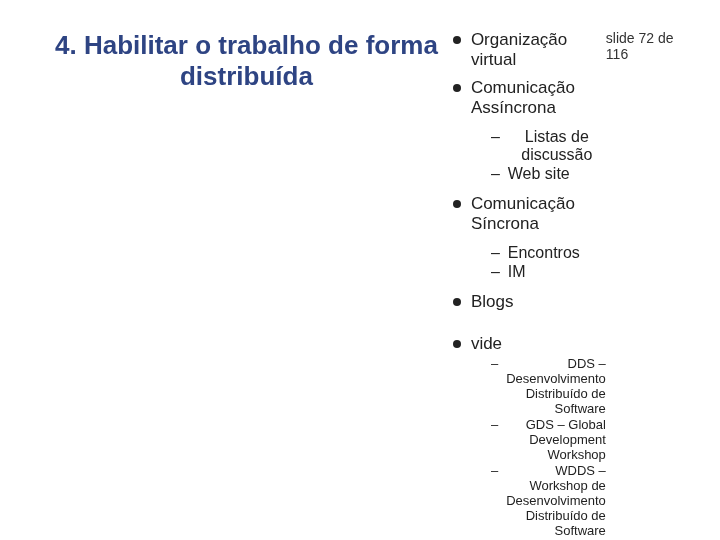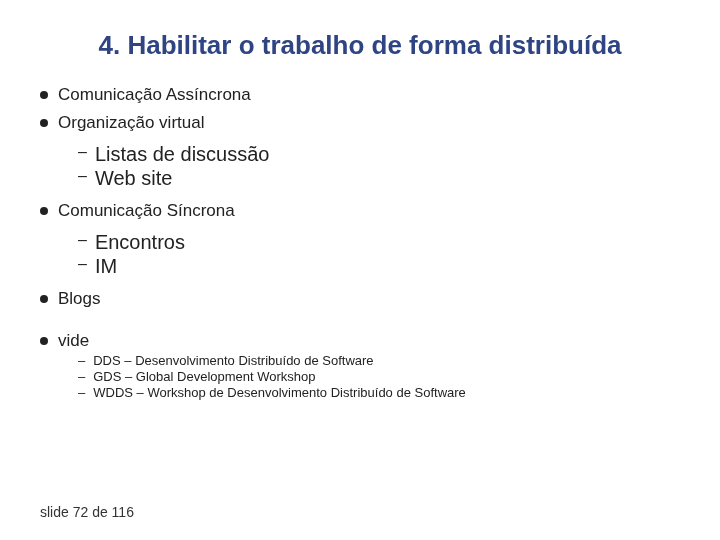--- a/index.html
+++ b/index.html
@@ -16,21 +16,21 @@
       font-size: 16px;
       color: #222222;
       overflow: hidden;
     }
 
     .slide-container {
       width: 720px;
       height: 540px;
       padding: 30px 40px 20px 40px;
       display: flex;
-      flex-direction: column;
+      flex-direction: row;
     }
 
     .slide-title {
       font-size: 26px;
       font-weight: bold;
       color: #2e4483;
       text-align: center;
       margin-bottom: 24px;
     }
 
@@ -73,21 +73,22 @@
       gap: 8px;
       margin-bottom: 1px;
     }
 
     .sub-dash {
       font-size: 16px;
       color: #222;
     }
 
     .sub-text {
-      font-size: 20px;
+      font-size: 16px;
+      text-align: center;
     }
 
     .vide-section {
       margin-top: 14px;
       text-align: right;
     }
 
     .vide-sub-items {
       margin-left: 38px;
       margin-top: 2px;
@@ -115,26 +116,26 @@
 <body>
 
 <div class="slide-container">
 
   <div class="slide-title">4. Habilitar o trabalho de forma distribuída</div>
 
   <div class="content-area">
 
     <div class="bullet-item">
       <div class="bullet-dot"></div>
-      <span class="bullet-text">Comunicação Assíncrona</span>
+      <span class="bullet-text">Organização virtual</span>
     </div>
 
     <div class="bullet-item">
       <div class="bullet-dot"></div>
-      <span class="bullet-text">Organização virtual</span>
+      <span class="bullet-text">Comunicação Assíncrona</span>
     </div>
     <div class="sub-items">
       <div class="sub-item">
         <span class="sub-dash">–</span>
         <span class="sub-text">Listas de discussão</span>
       </div>
       <div class="sub-item">
         <span class="sub-dash">–</span>
         <span class="sub-text">Web site</span>
       </div>

